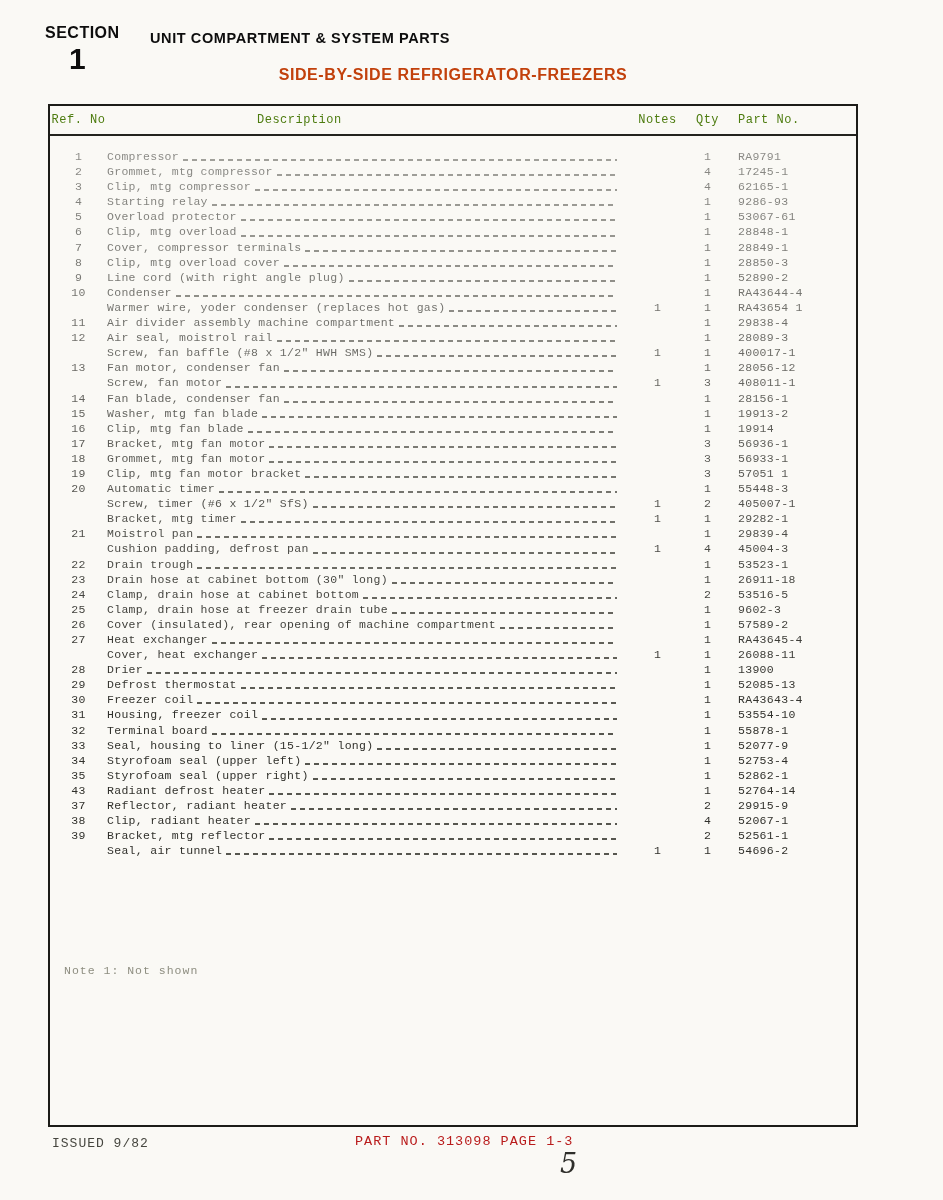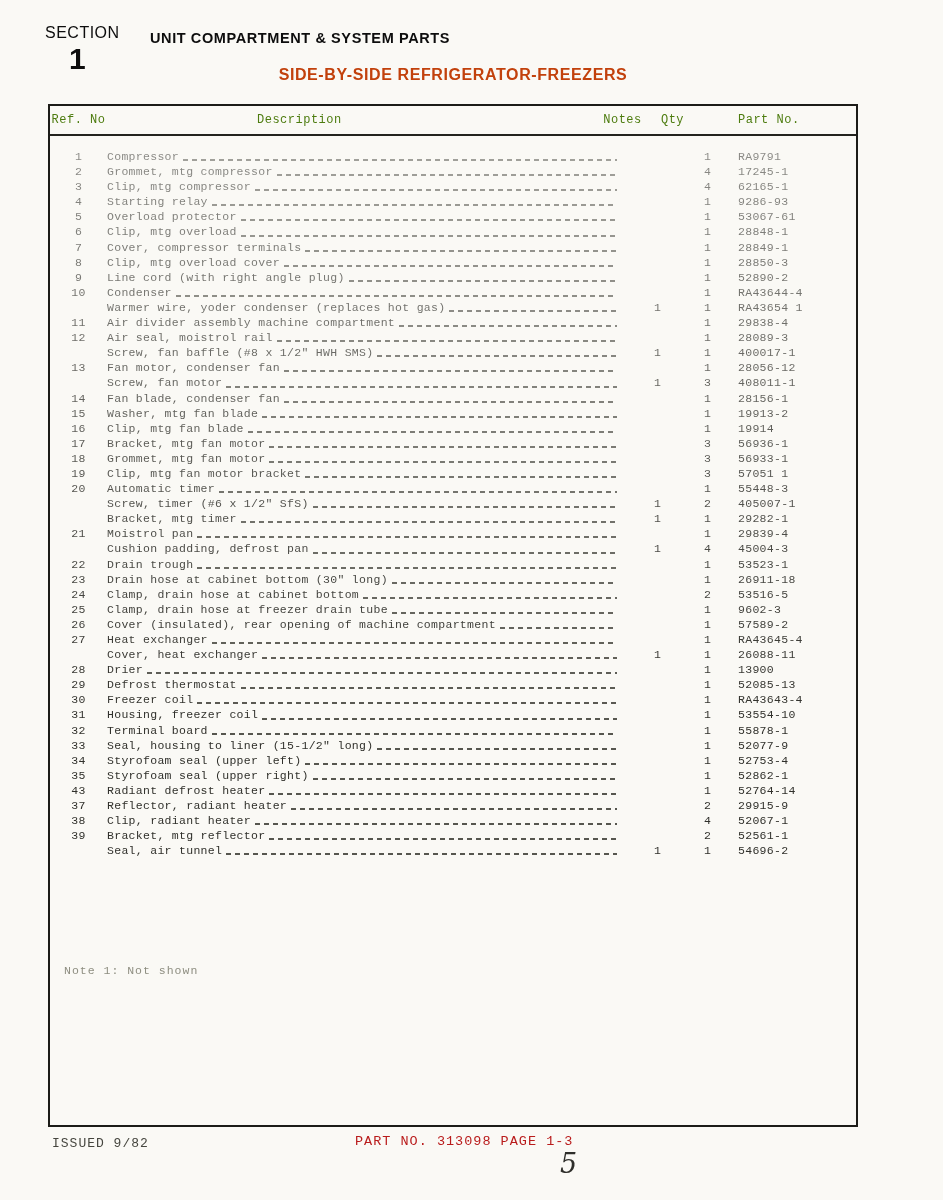--- a/index.html
+++ b/index.html
@@ -3,21 +3,21 @@
 <meta charset="utf-8">
 <style>
   * { margin:0; padding:0; box-sizing:border-box; }
   body { background:#e8e6e0; font-family:"Liberation Mono", monospace; }
   .page {
     position:relative; width:943px; height:1200px; margin:0 auto;
     background:#faf9f5; color:#30302b; overflow:hidden;
   }
   
   .sec-block { position:absolute; left:45px; top:24px; font-family:"Liberation Sans", sans-serif; color:#0d0d0d; }
-  .sec-label { font-weight:normal; font-size:16px; letter-spacing:0.5px; }
+  .sec-label { font-weight:bold; font-size:16px; letter-spacing:0.5px; }
   .sec-num { font-weight:bold; font-size:30px; margin:2px 0 0 24px; line-height:1; }
   .subtitle {
     position:absolute; left:150px; top:30px;
     font-family:"Liberation Sans", sans-serif; font-weight:bold; font-size:14.5px;
     letter-spacing:0.6px; color:#0d0d0d;
   }
   .title {
     position:absolute; left:48px; top:66px; width:810px; text-align:center;
     font-family:"Liberation Sans", sans-serif; font-weight:bold; font-size:16px;
     letter-spacing:0.6px; color:#c2410c;
@@ -38,21 +38,21 @@
   .c-desc { flex:1 1 auto; display:flex; min-width:0; padding-right:10px; }
   .c-desc .dt { white-space:nowrap; }
   .leader {
     flex:1 1 auto; height:2px; align-self:flex-end; margin:0 3px 3px 4px;
     background:repeating-linear-gradient(to right, rgba(58,58,50,.85) 0 5px, transparent 5px 9px);
   }
   .c-notes { width:55px; text-align:center; flex:none; }
   .c-qty  { width:45px; text-align:center; flex:none; }
   .c-part { width:126px; padding-left:8px; flex:none; }
   .thead .c-desc { display:block; padding-left:150px; }
-  .thead .c-part { padding-left:8px;margin-left:35px; }
+  .thead .c-part { padding-left:8px; }
   .note-line {
     position:absolute; left:14px; top:858px;
     font-size:11.5px; color:#8e8e81; letter-spacing:1px;
   }
   
   .f-issued { position:absolute; left:52px; top:1136px; font-size:13px; color:#45453e; letter-spacing:1px; }
   .f-partno { position:absolute; left:355px; top:1134px; font-size:13.5px; color:#b91c1c; letter-spacing:1px; }
   .f-hand {
     position:absolute; left:560px; top:1148px;
     font-family:"DejaVu Serif", serif; font-style:italic; font-size:27px; color:#2e2e2a;

